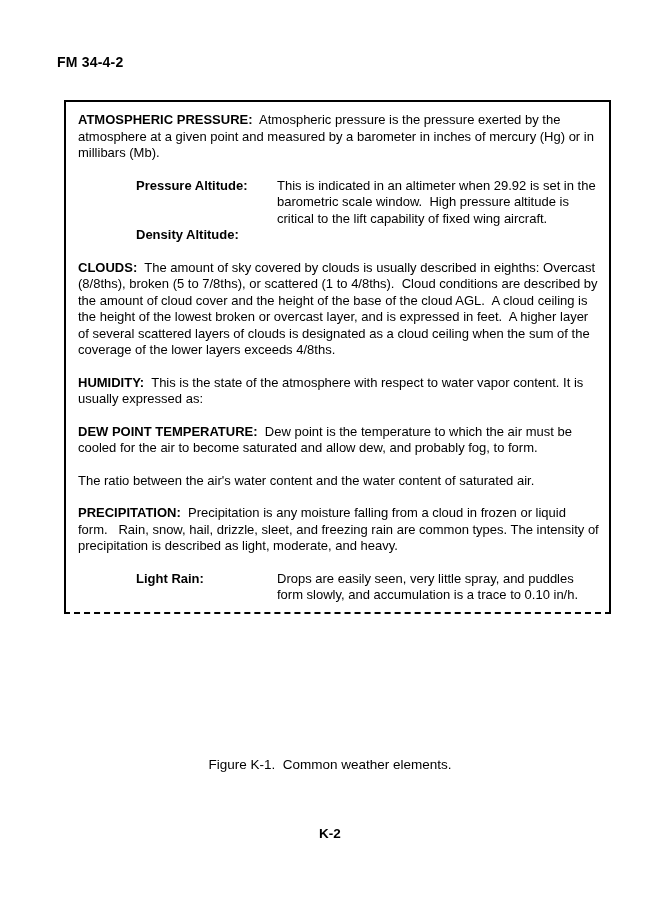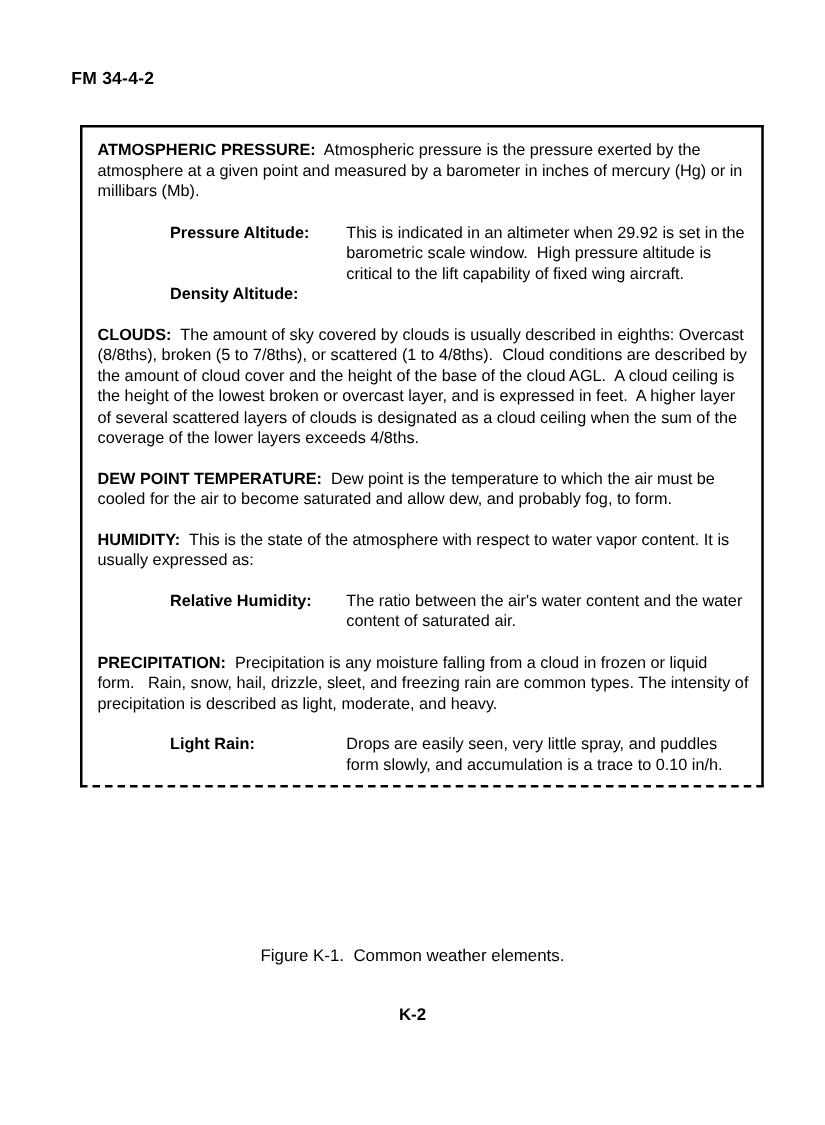--- a/index.html
+++ b/index.html
@@ -47,21 +47,21 @@
     position: absolute;
     top: 757px; left: 0;
     width: 660px;
     text-align: center;
     font-size: 13.5px;
     font-weight: normal;
     white-space: pre-wrap;
   }
   .page-number {
     position: absolute;
-    top: 804px; left: 0;
+    top: 826px; left: 0;
     width: 660px;
     text-align: center;
     font-size: 13.5px;
     font-weight: bold;
   }
 </style>
 </head>
 <body>
 
 <div class="page">
@@ -77,27 +77,26 @@
         <span class="def-term">Pressure Altitude:</span>
           <span class="def-text">This is indicated in an altimeter when 29.92 is set in the barometric scale window.  High pressure altitude is critical to the lift capability of fixed wing aircraft.</span>
       </div>
       <div class="def-row">
         <span class="def-term">Density Altitude:</span>
       </div>
     </div>
 
     <p class="para block"><span class="lead">CLOUDS:</span><span>  The amount of sky covered by clouds is usually described in eighths: Overcast (8/8ths), broken (5 to 7/8ths), or scattered (1 to 4/8ths).  Cloud conditions are described by the amount of cloud cover and the height of the base of the cloud AGL.  A cloud ceiling is the height of the lowest broken or overcast layer, and is expressed in feet.  A higher layer of several scattered layers of clouds is designated as a cloud ceiling when the sum of the coverage of the lower layers exceeds 4/8ths.</span></p>
 
+    <p class="para block"><span class="lead">HUMIDITY:</span><span>  This is the state of the atmosphere with respect to water vapor content. It is usually expressed as:</span></p>
+
     <p class="para block"><span class="lead">DEW POINT TEMPERATURE:</span><span>  Dew point is the temperature to which the air must be cooled for the air to become saturated and allow dew, and probably fog, to form.</span></p>
-
-    <p class="para block"><span class="lead">HUMIDITY:</span><span>  This is the state of the atmosphere with respect to water vapor content. It is usually expressed as:</span></p>
 
     <div class="block">
       <div class="def-row">
-        <span class="def-term">Relative Humidity:</span>
           <span class="def-text">The ratio between the air's water content and the water content of saturated air.</span>
       </div>
     </div>
 
     <p class="para block"><span class="lead">PRECIPITATION:</span><span>  Precipitation is any moisture falling from a cloud in frozen or liquid form.   Rain, snow, hail, drizzle, sleet, and freezing rain are common types. The intensity of precipitation is described as light, moderate, and heavy.</span></p>
 
     <div class="block">
       <div class="def-row">
         <span class="def-term">Light Rain:</span>
           <span class="def-text">Drops are easily seen, very little spray, and puddles form slowly, and accumulation is a trace to 0.10 in/h.</span>

